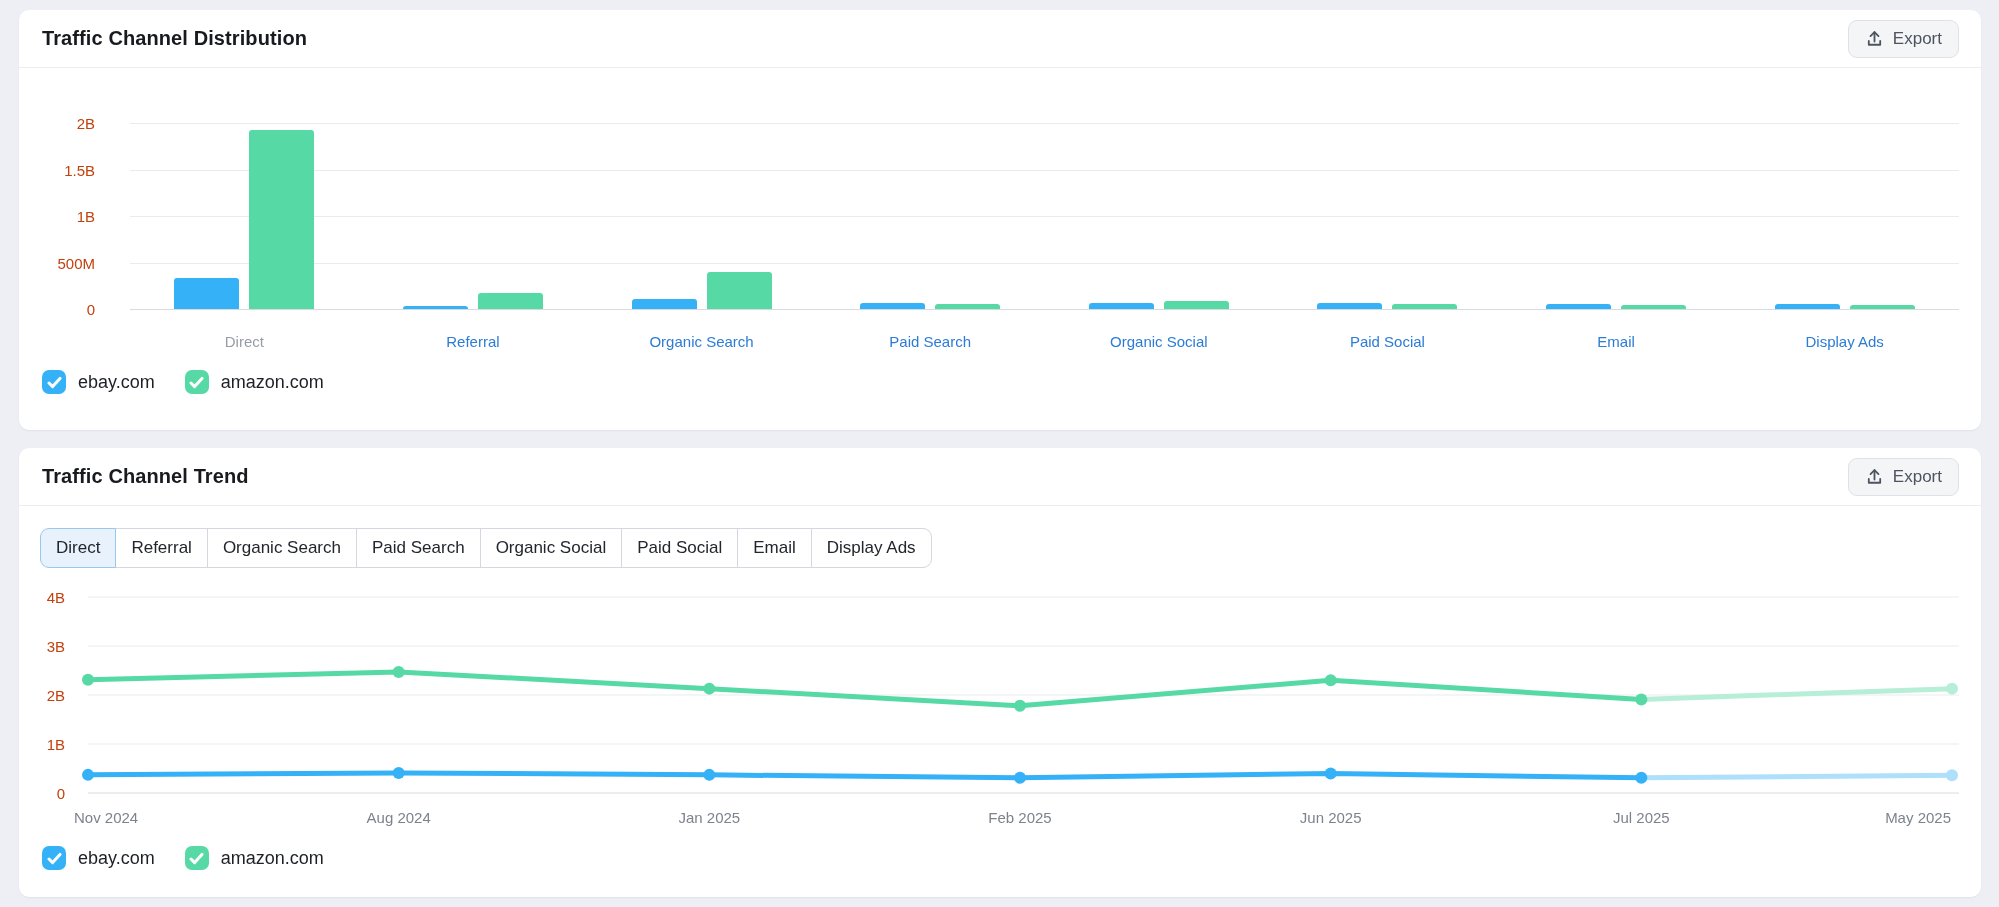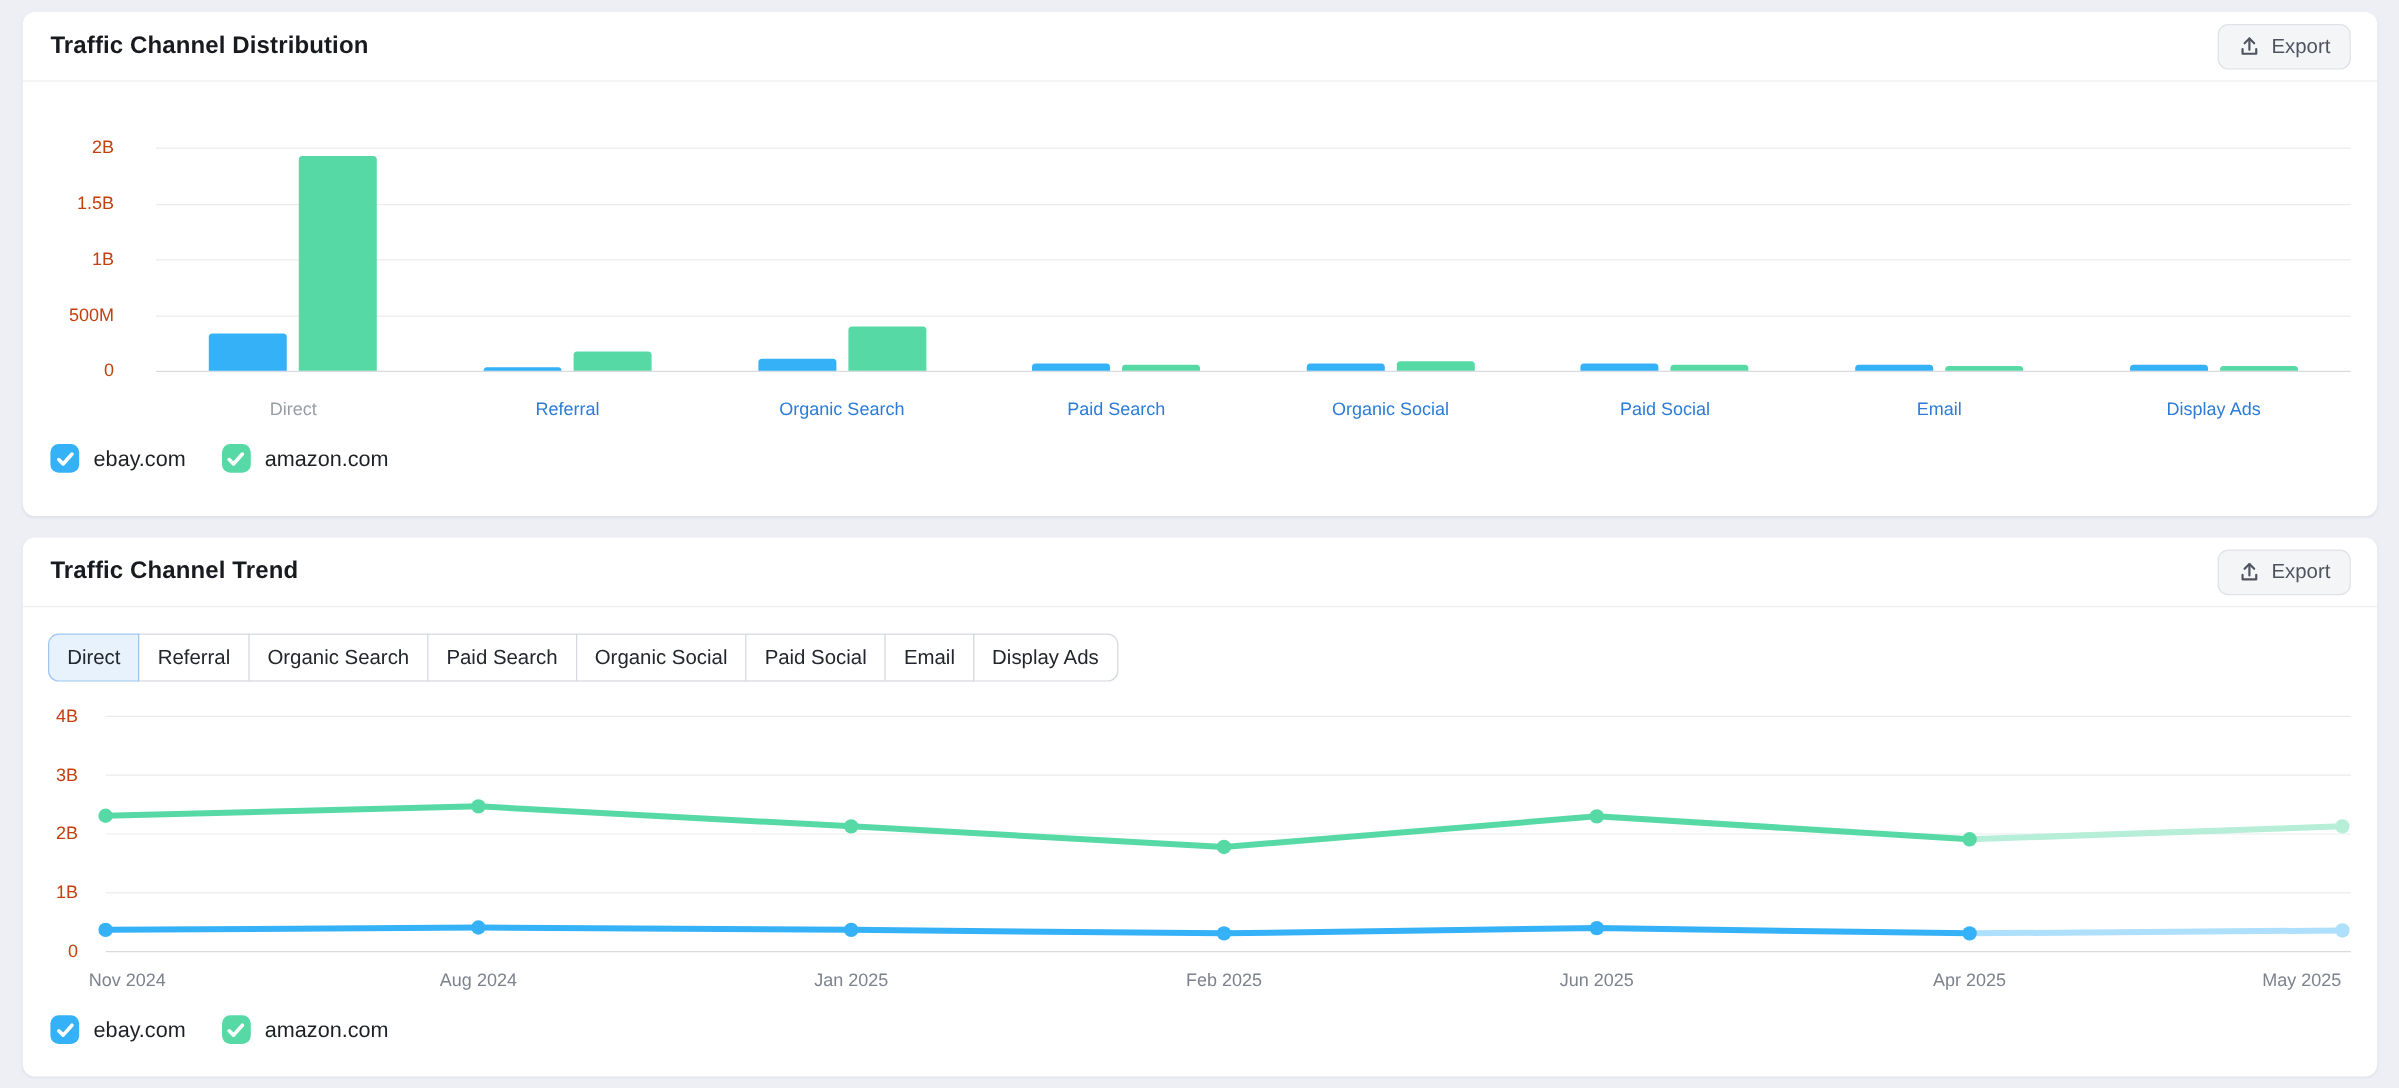--- a/index.html
+++ b/index.html
@@ -244,21 +244,21 @@
             <circle cx="1864" cy="91.63000000000001" r="6" fill="#b7eed8"></circle>
           </svg>
         </div>
     </div>
     <div class="x-labels" id="line-xlabels">
         <span style="left: -14px;">Nov 2024</span>
         <span style="left: 310.667px; transform: translateX(-50%);">Aug 2024</span>
         <span style="left: 621.333px; transform: translateX(-50%);">Jan 2025</span>
         <span style="left: 932px; transform: translateX(-50%);">Feb 2025</span>
         <span style="left: 1242.67px; transform: translateX(-50%);">Jun 2025</span>
-        <span style="left: 1553.33px; transform: translateX(-50%);">Apr 2025</span>
+        <span style="left: 1553.33px; transform: translateX(-50%);">Jul 2025</span>
         <span style="right: 8px;">May 2025</span>
       </div>
     <div class="legend" id="legend-trend">
         <div class="legend-item">
           <span class="legend-check" style="background: rgb(53, 177, 247);">
             <svg width="15" height="13" viewBox="0 0 15 13" fill="none" stroke="#ffffff" stroke-width="3" stroke-linecap="round" stroke-linejoin="round">
               <path d="M2 7 L5.6 10.6 L13 2.4"></path>
             </svg>
           </span>
           <span class="legend-label">ebay.com</span>

